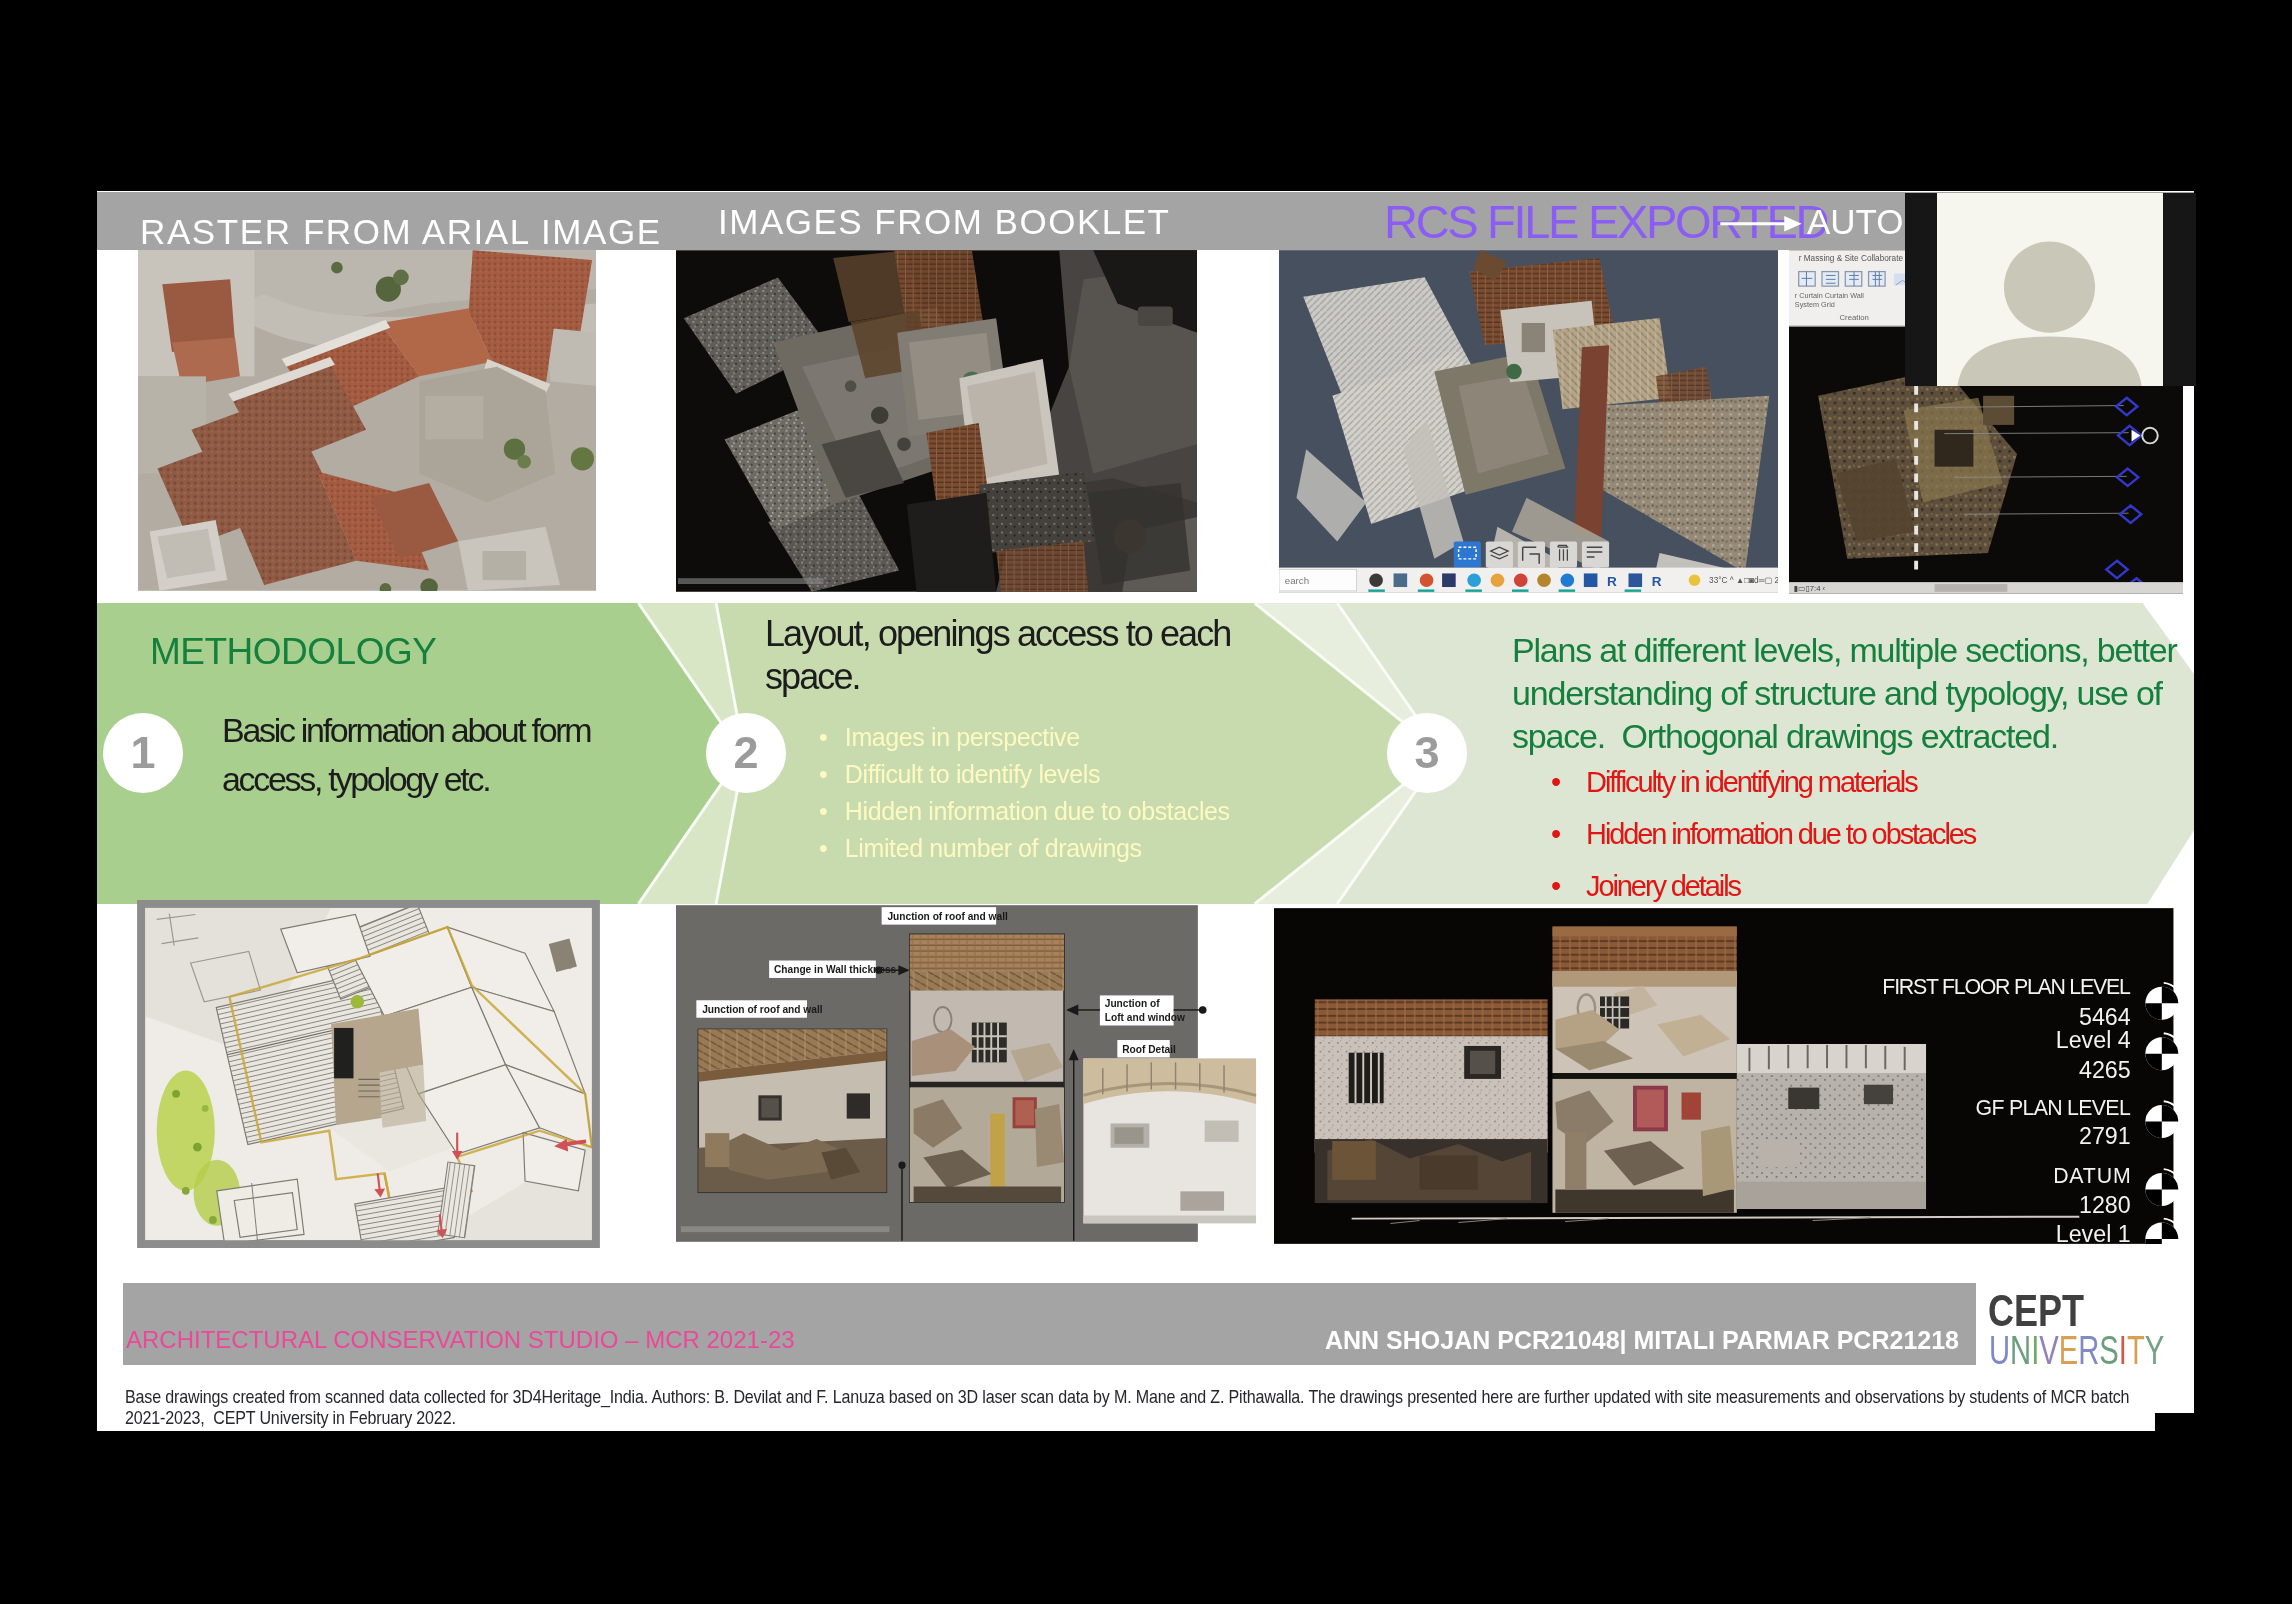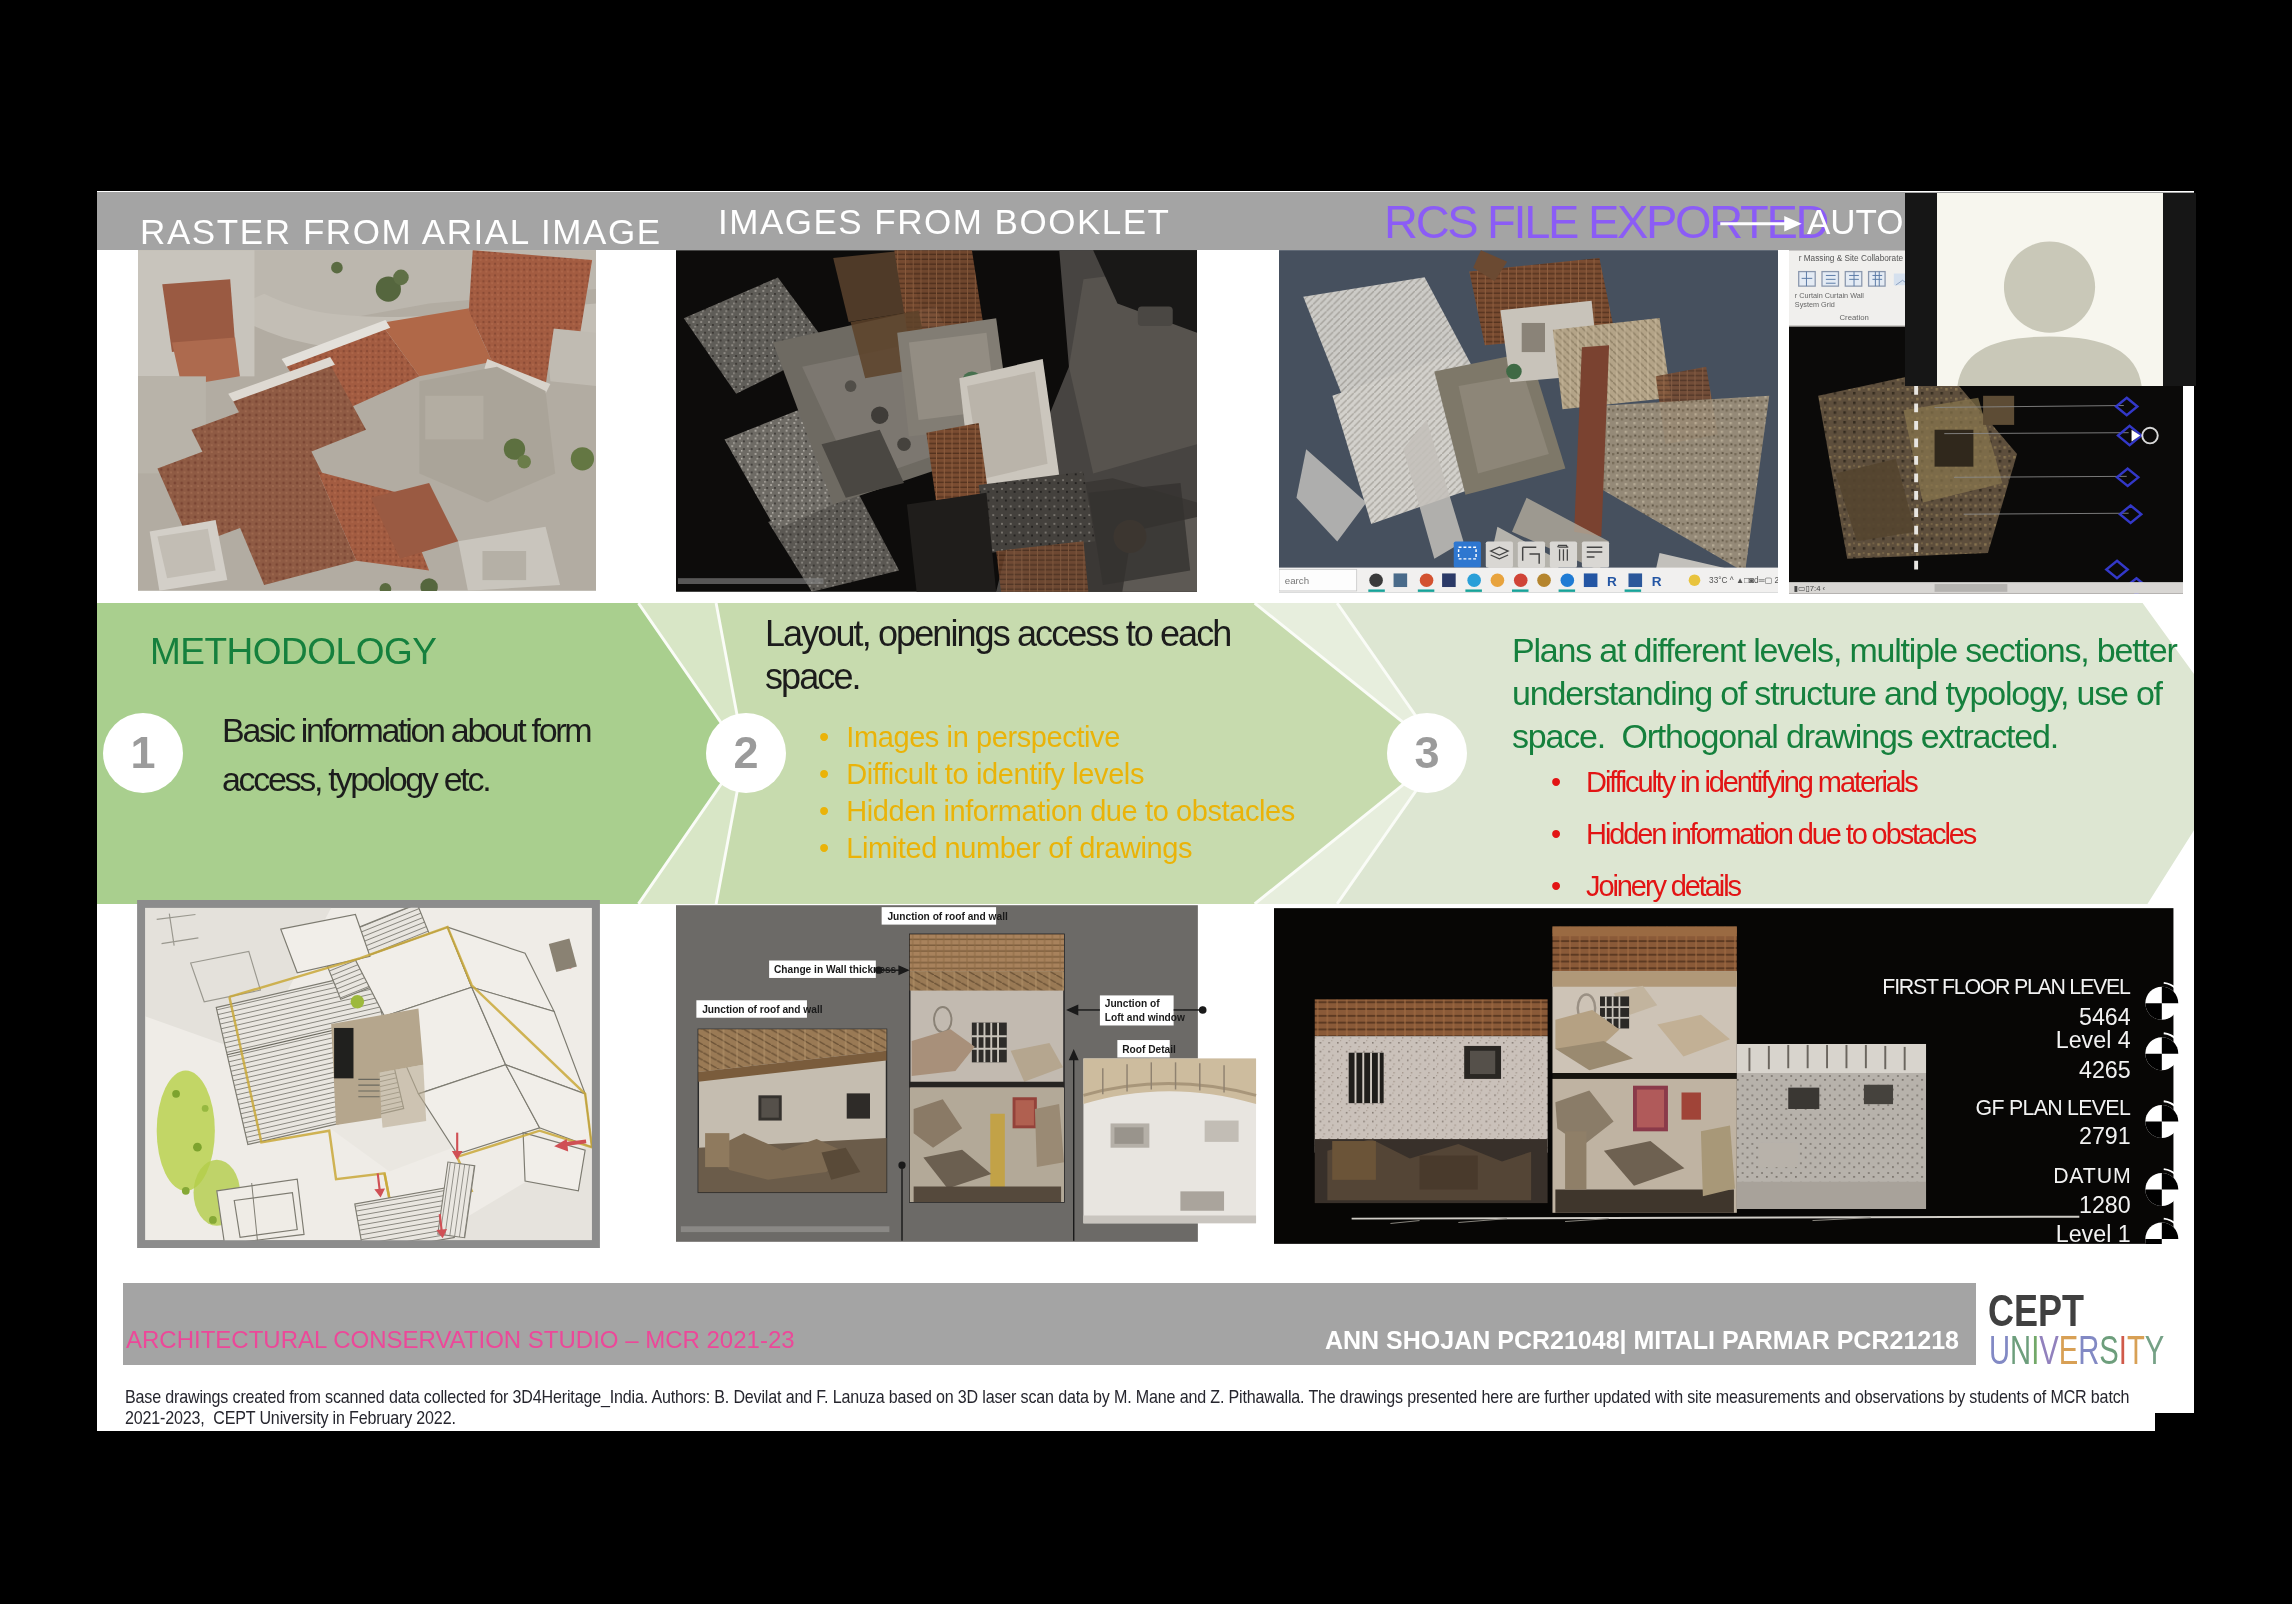--- a/index.html
+++ b/index.html
@@ -307,21 +307,21 @@
   <div class="abs" style="left:103px;top:713px;width:80px;height:80px;border-radius:50%;background:#fff;"></div>
   <div class="abs" style="left:103px;top:713px;width:80px;height:80px;line-height:80px;text-align:center;font-size:45px;font-weight:bold;color:#9b9b9b;">1</div>
   <div class="abs" style="left:706px;top:713px;width:80px;height:80px;border-radius:50%;background:#fff;"></div>
   <div class="abs" style="left:706px;top:713px;width:80px;height:80px;line-height:80px;text-align:center;font-size:45px;font-weight:bold;color:#9b9b9b;">2</div>
   <div class="abs" style="left:1387px;top:713px;width:80px;height:80px;border-radius:50%;background:#fff;"></div>
   <div class="abs" style="left:1387px;top:713px;width:80px;height:80px;line-height:80px;text-align:center;font-size:45px;font-weight:bold;color:#9b9b9b;">3</div>
 
   <div class="abs" style="left:150px;top:631px;font-size:37px;font-weight:normal;letter-spacing:-0.5px;color:#15803d;">METHODOLOGY</div>
   <div class="abs" style="left:222px;top:706px;font-size:34px;letter-spacing:-2.3px;color:#1c1c1c;line-height:49px;">Basic information about form<br>access, typology etc.</div>
   <div class="abs" style="left:765px;top:612px;font-size:36px;letter-spacing:-1.9px;color:#1c1c1c;line-height:43px;">Layout, openings access to each<br>space.</div>
-  <div class="abs" style="left:819px;top:719px;font-size:29px;letter-spacing:-0.4px;color:#eab308;line-height:37px;">
+  <div class="abs" style="left:819px;top:719px;font-size:25px;letter-spacing:-0.4px;color:#fef9c3;line-height:37px;">
     <div>•<span style="display:inline-block;width:17.5px;"></span><span style="margin-left:0px;">Images in perspective</span></div>
     <div>•<span style="display:inline-block;width:17.5px;"></span>Difficult to identify levels</div>
     <div>•<span style="display:inline-block;width:17.5px;"></span>Hidden information due to obstacles</div>
     <div>•<span style="display:inline-block;width:17.5px;"></span>Limited number of drawings</div>
   </div>
   <div class="abs" style="left:1512px;top:629px;font-size:34px;letter-spacing:-1.2px;color:#15803d;line-height:43px;">Plans at different levels, multiple sections, better<br>understanding of structure and typology, use of<br>space.&nbsp; Orthogonal drawings extracted.</div>
   <div class="abs" style="left:1551px;top:756px;font-size:29px;letter-spacing:-2.1px;color:#e21414;line-height:52px;">
     <div>•<span style="display:inline-block;width:27px;"></span>Difficulty in identifying materials</div>
     <div>•<span style="display:inline-block;width:27px;"></span>Hidden information due to obstacles</div>
     <div>•<span style="display:inline-block;width:27px;"></span>Joinery details</div>

